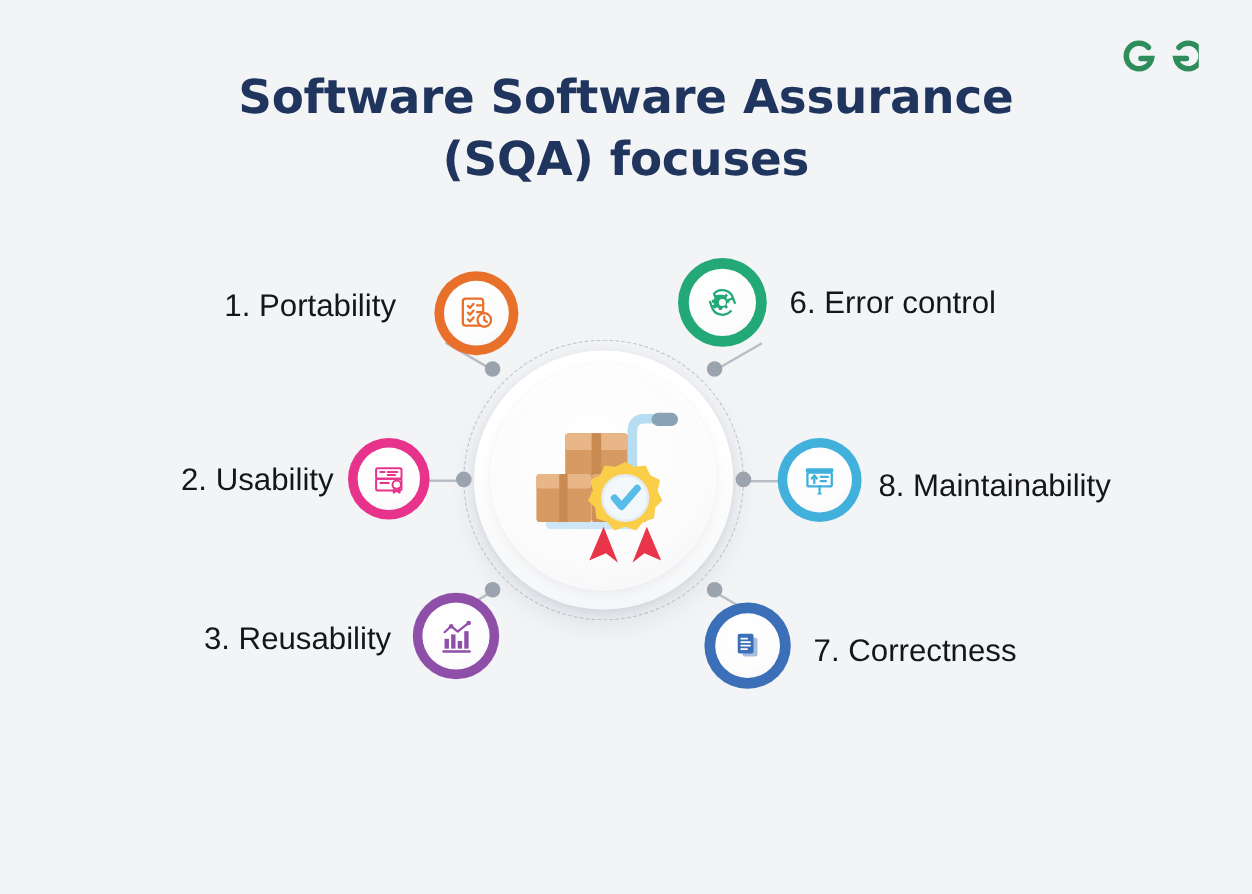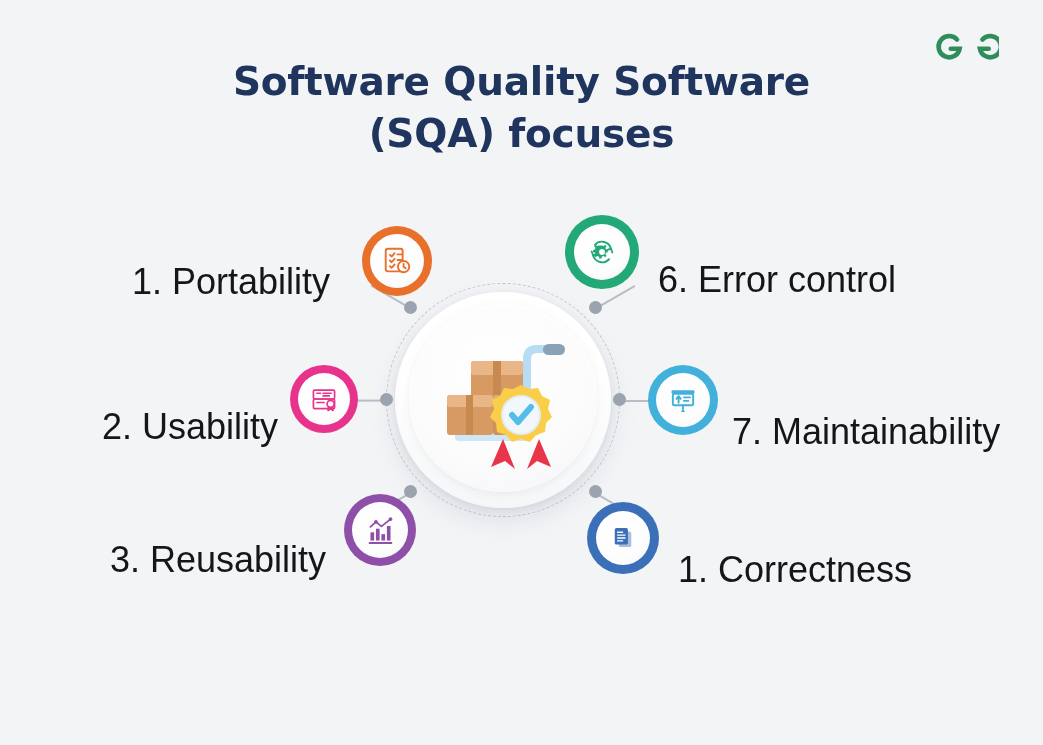--- a/index.html
+++ b/index.html
@@ -136,44 +136,43 @@
     height: 100%;
   }
   .bubble svg { display: block; }
 
   
   .focus-label {
     position: absolute;
     color: #14161a;
     font-family: "Liberation Sans", sans-serif;
     font-weight: 400;
-    font-size: 36px;
+    font-size: 26px;
     line-height: 36px;
     white-space: nowrap;
-    margin-top: 28px;
   }
   .lbl-right { text-align: right; }
   .lbl-left  { text-align: right; }
 </style>
 </head>
 <body>
 
 <div id="infographic">
 
   <div class="logo">
     <svg viewBox="0 0 74 42" width="74" height="42" aria-hidden="true">
       <g fill="none" stroke="#2f8d5b" stroke-width="4.6" stroke-linecap="round">
         <path d="M32 15.5 a10.6 10.6 0 1 0 2.6 9.2 H25.8"></path>
         <path d="M57.5 15.5 a10.6 10.6 0 1 1 -2.6 9.2 H63.7"></path>
       </g>
     </svg>
   </div>
 
   <div class="title">
-    <span>Software Quality Software</span>
+    <span>Software Software Assurance</span>
     <span class="line2">(SQA) focuses</span>
   </div>
 
   <div class="hub-wrap">
 
     <div class="spoke" style="left:128px; top:120px; width:46px; transform:rotate(210deg);"></div>
     <div class="spoke" style="left:312px; top:120px; width:46px; transform:rotate(-30deg);"></div>
     <div class="spoke" style="left:104px; top:212px; width:48px; transform:rotate(180deg);"></div>
     <div class="spoke" style="left:336px; top:212px; width:48px; transform:rotate(0deg);"></div>
     <div class="spoke" style="left:128px; top:304px; width:46px; transform:rotate(150deg);"></div>
@@ -303,21 +302,21 @@
             <path d="M12 13 l2.4 2.6"></path>
             <path d="M18 14 h7"></path>
             <path d="M18 18 h5"></path>
             <path d="M17 23 v4"></path>
           </g>
           <path d="M17 27 l-2.4 3.6 h4.8 Z" fill="#41b0db"></path>
         </svg>
       </span>
     </div>
   </div>
-  <div class="focus-label lbl-right" style="left:732px; top:386px;">7. Maintainability</div>
+  <div class="focus-label lbl-right" style="left:732px; top:386px;">8. Maintainability</div>
 
   <div class="bubble" style="left:344px; top:494px; width:72px; height:72px; background:#8e4fa8; padding:8px;">
     <div class="inner">
       <span>
         <svg viewBox="0 0 34 34" width="31" height="31" aria-hidden="true">
           <g fill="#8e4fa8">
             <rect x="6" y="19" width="4" height="9"></rect>
             <rect x="12" y="15" width="4" height="13"></rect>
             <rect x="18" y="21" width="4" height="7"></rect>
             <rect x="24" y="12" width="4" height="16"></rect>
@@ -343,15 +342,15 @@
           <g stroke="#ffffff" stroke-width="1.7" stroke-linecap="round">
             <path d="M10.5 10 h6"></path>
             <path d="M10.5 13.5 h9"></path>
             <path d="M10.5 17 h9"></path>
             <path d="M10.5 20.5 h6"></path>
           </g>
         </svg>
       </span>
     </div>
   </div>
-  <div class="focus-label lbl-right" style="left:678px; top:524px;">1. Correctness</div>
+  <div class="focus-label lbl-right" style="left:678px; top:524px;">7. Correctness</div>
 
 </div>
 
 </body></html>

